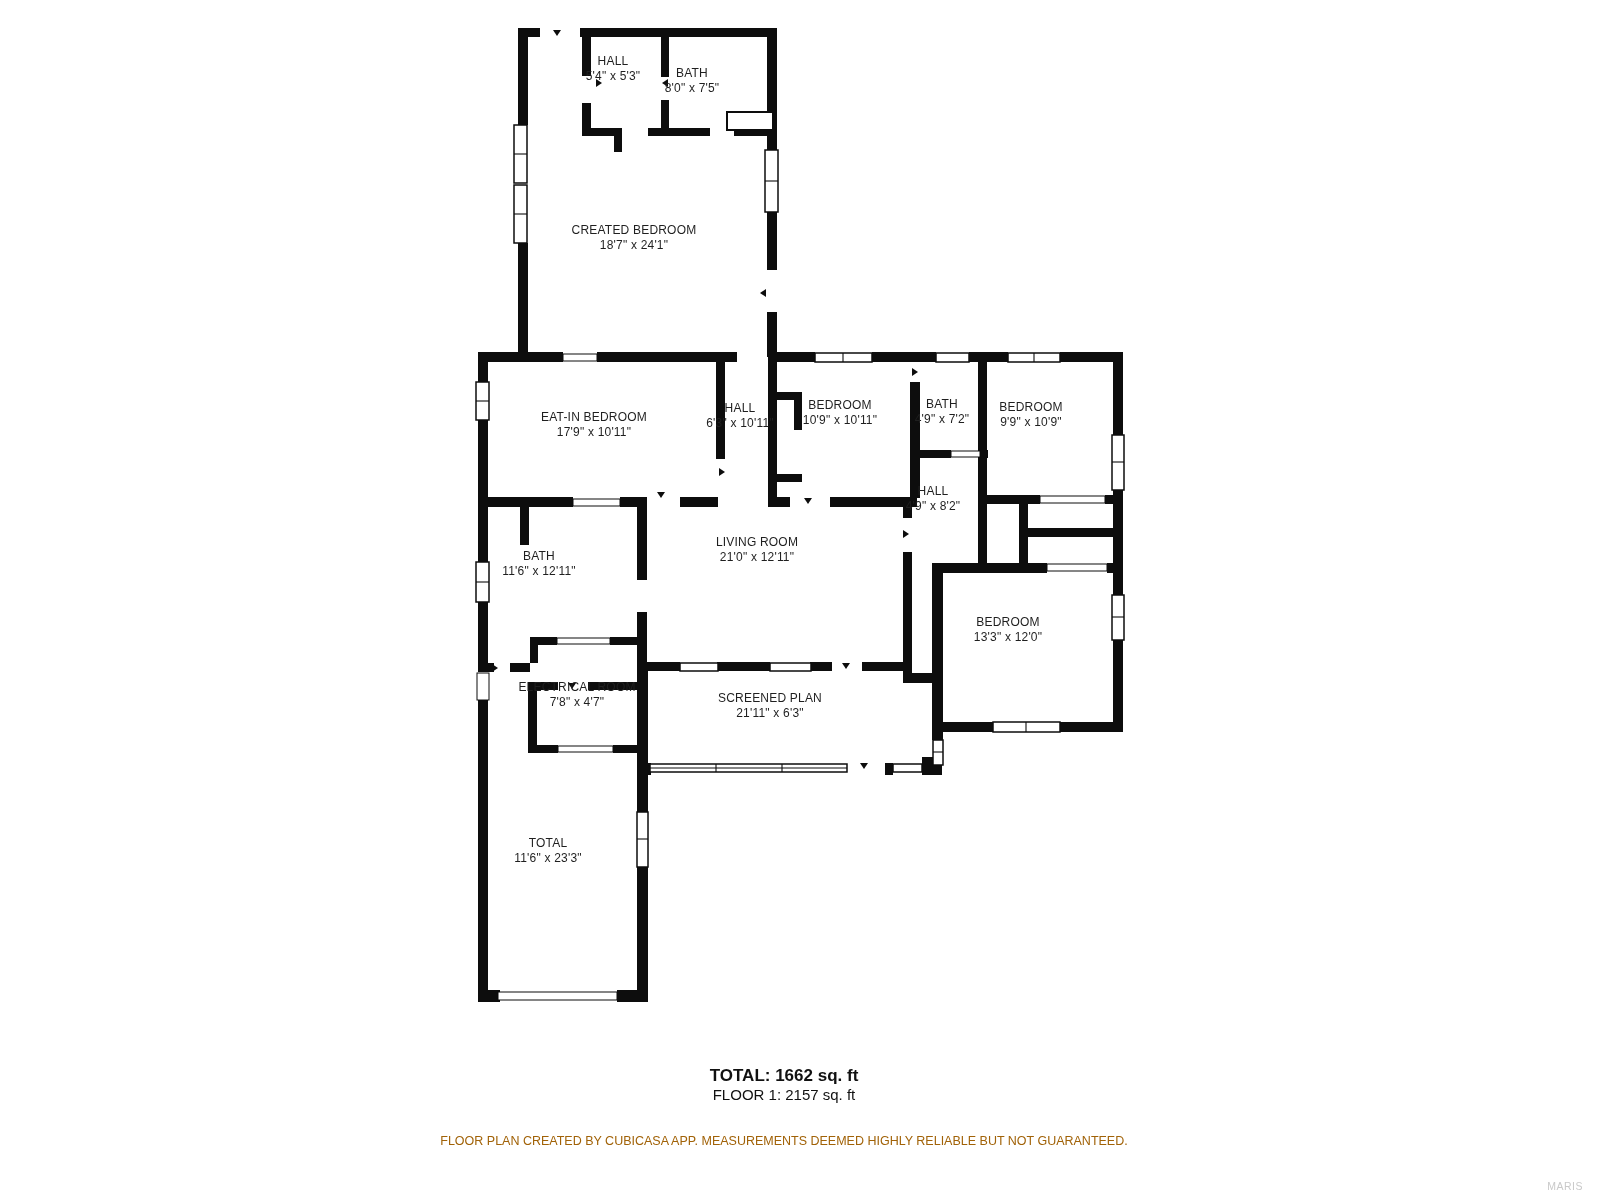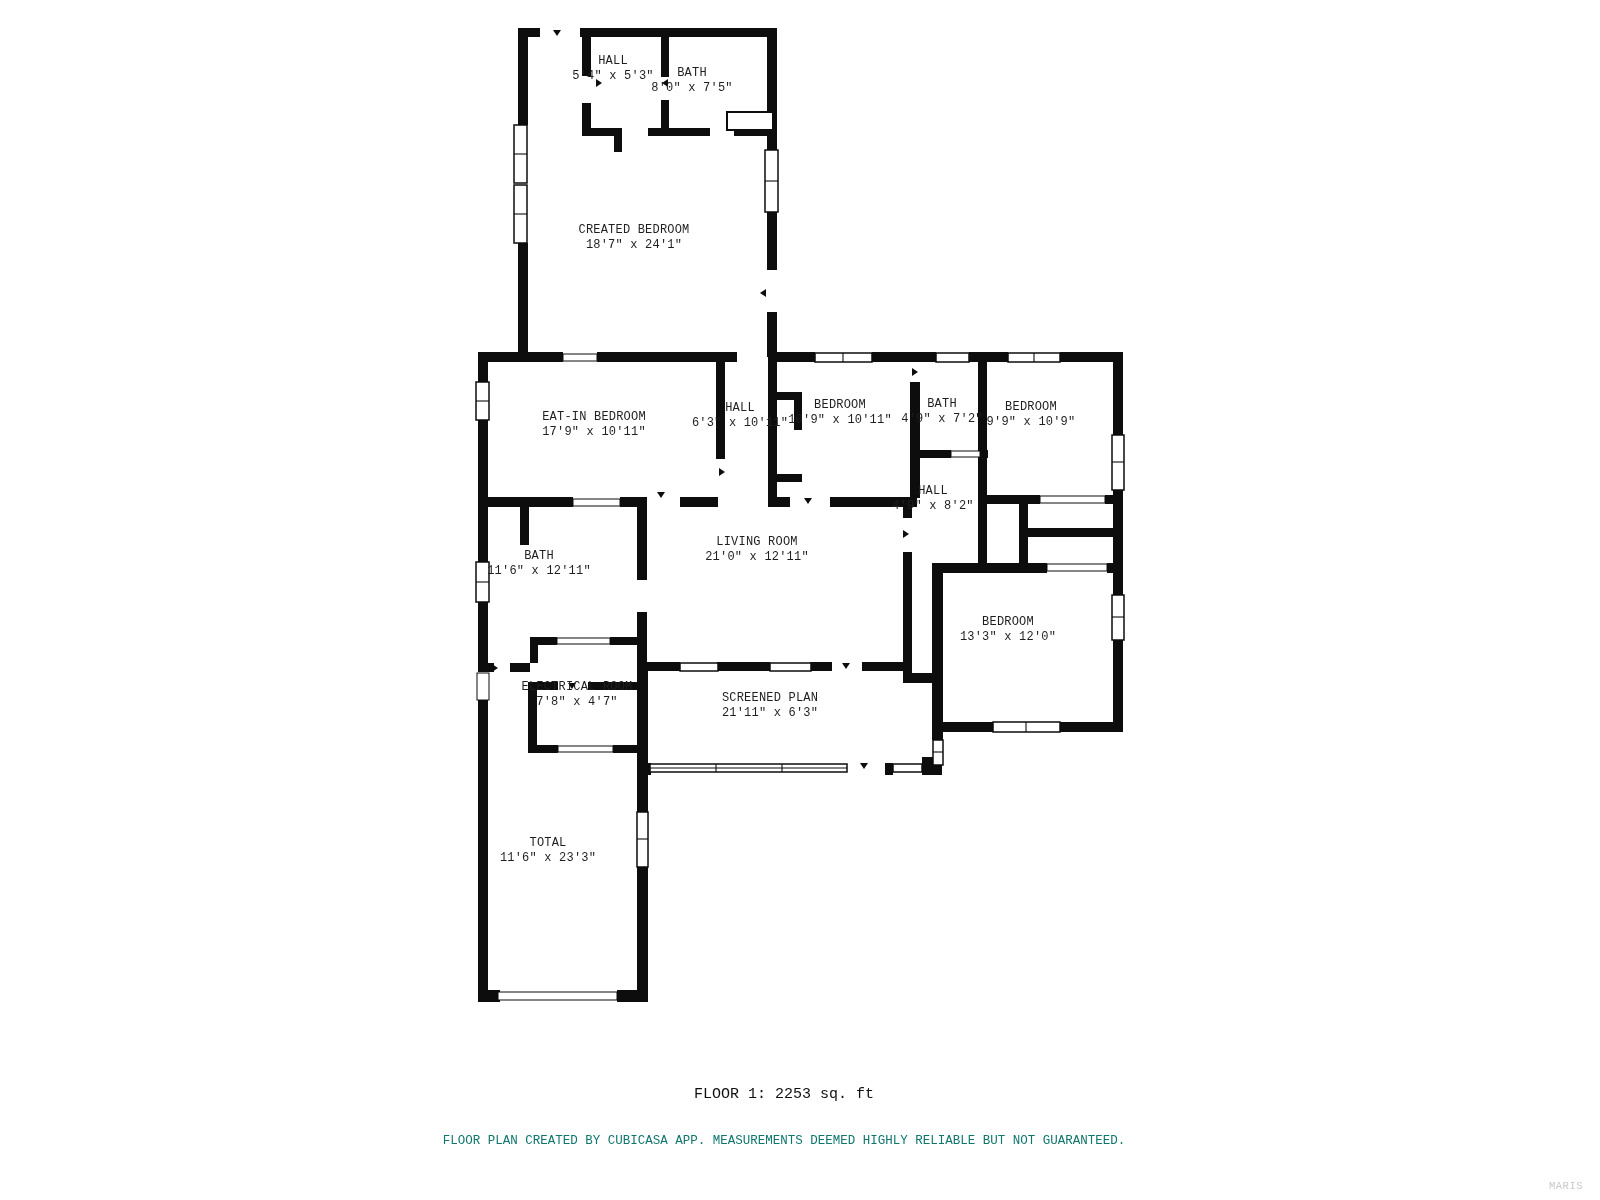--- a/index.html
+++ b/index.html
@@ -1,37 +1,37 @@
 <!DOCTYPE html>
 <html><head>
 <meta charset="utf-8">
 <style>
   html,body{margin:0;padding:0;background:#ffffff;}
   .page{
     position:relative;width:1600px;height:1200px;background:#ffffff;
-    font-family:Liberation Mono, monospace;overflow:hidden;
+    font-family:Liberation Sans, sans-serif;overflow:hidden;
   }
   .plan-svg{position:absolute;left:0;top:0;}
   .wall{fill:#0d0d0d;}
   .shelf{fill:#ffffff;stroke:#0d0d0d;stroke-width:2;}
   .win{fill:#ffffff;stroke:#0d0d0d;stroke-width:1.5;}
   .mull{stroke:#0d0d0d;stroke-width:1.1;fill:none;}
   .open{fill:#ffffff;stroke:#0d0d0d;stroke-width:1;}
   .tick{fill:#0d0d0d;}
   .room{
     position:absolute;transform:translate(-50%,-50%);
     text-align:center;color:#1f1f1f;font-size:12px;line-height:1.25;
     letter-spacing:.2px;white-space:nowrap;z-index:3;
   }
   .room span{display:block;}
   .footer{position:absolute;left:0;width:1568px;text-align:center;color:#111;}
   .f-total{top:1066px;font-size:17px;font-weight:bold;}
   .f-floor{top:1086px;font-size:15px;}
   .f-excluded{top:1103px;font-size:15px;}
-  .f-disclaimer{top:1134px;font-size:12.5px;color:#0f766e;}
+  .f-disclaimer{top:1134px;font-size:12.5px;color:#a16207;}
   .watermark{position:absolute;right:17px;top:1180px;font-size:10.5px;color:#c9c9c9;letter-spacing:.5px;}
 </style>
 </head>
 <body>
 
 <div class="page">
 
   <svg class="plan-svg" width="1600" height="1200" viewBox="0 0 1600 1200">
 
     <path class="wall" d="
@@ -230,17 +230,18 @@
   </div>
   <div class="room" style="left:770px;top:706px">
     <span>SCREENED PLAN</span>
     <span>21'11" x 6'3"</span>
   </div>
   <div class="room" style="left:548px;top:851px">
     <span>TOTAL</span>
     <span>11'6" x 23'3"</span>
   </div>
 
-  <div class="footer f-floor">FLOOR 1: 2253 sq. ft</div>
+  <div class="footer f-total">TOTAL: 1662 sq. ft</div>
+  <div class="footer f-floor">FLOOR 1: 2157 sq. ft</div>
   <div class="footer f-disclaimer">FLOOR PLAN CREATED BY CUBICASA APP. MEASUREMENTS DEEMED HIGHLY RELIABLE BUT NOT GUARANTEED.</div>
   <div class="watermark">MARIS</div>
 
 </div>
 
 </body></html>

